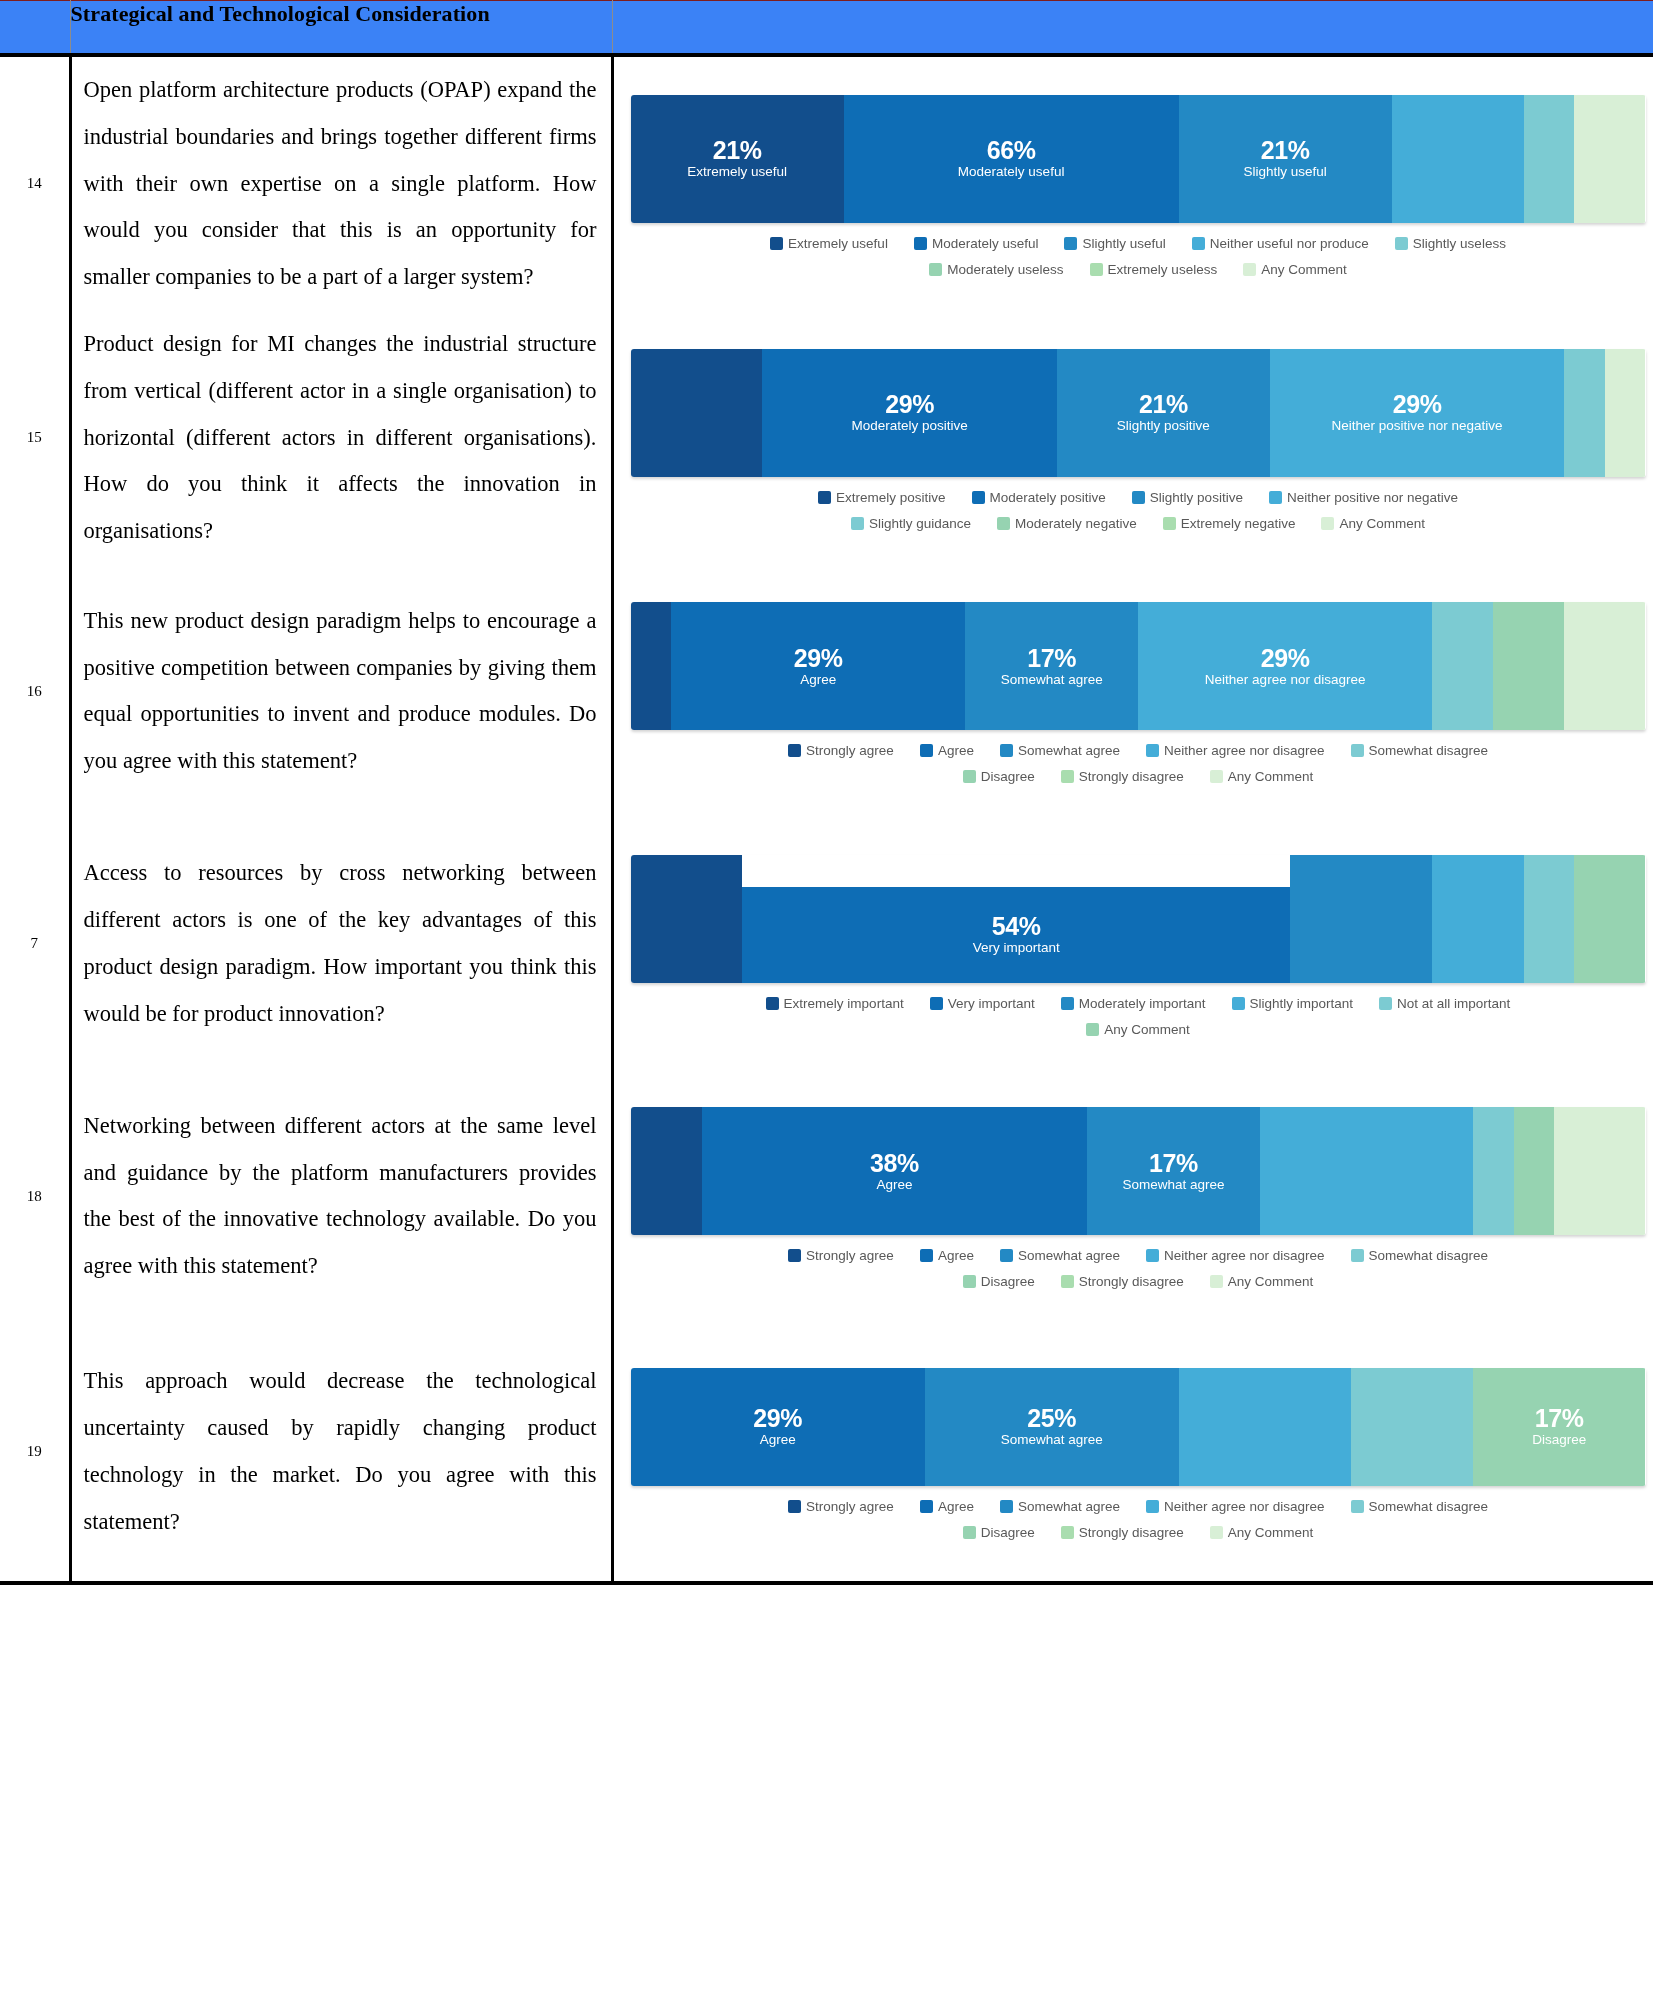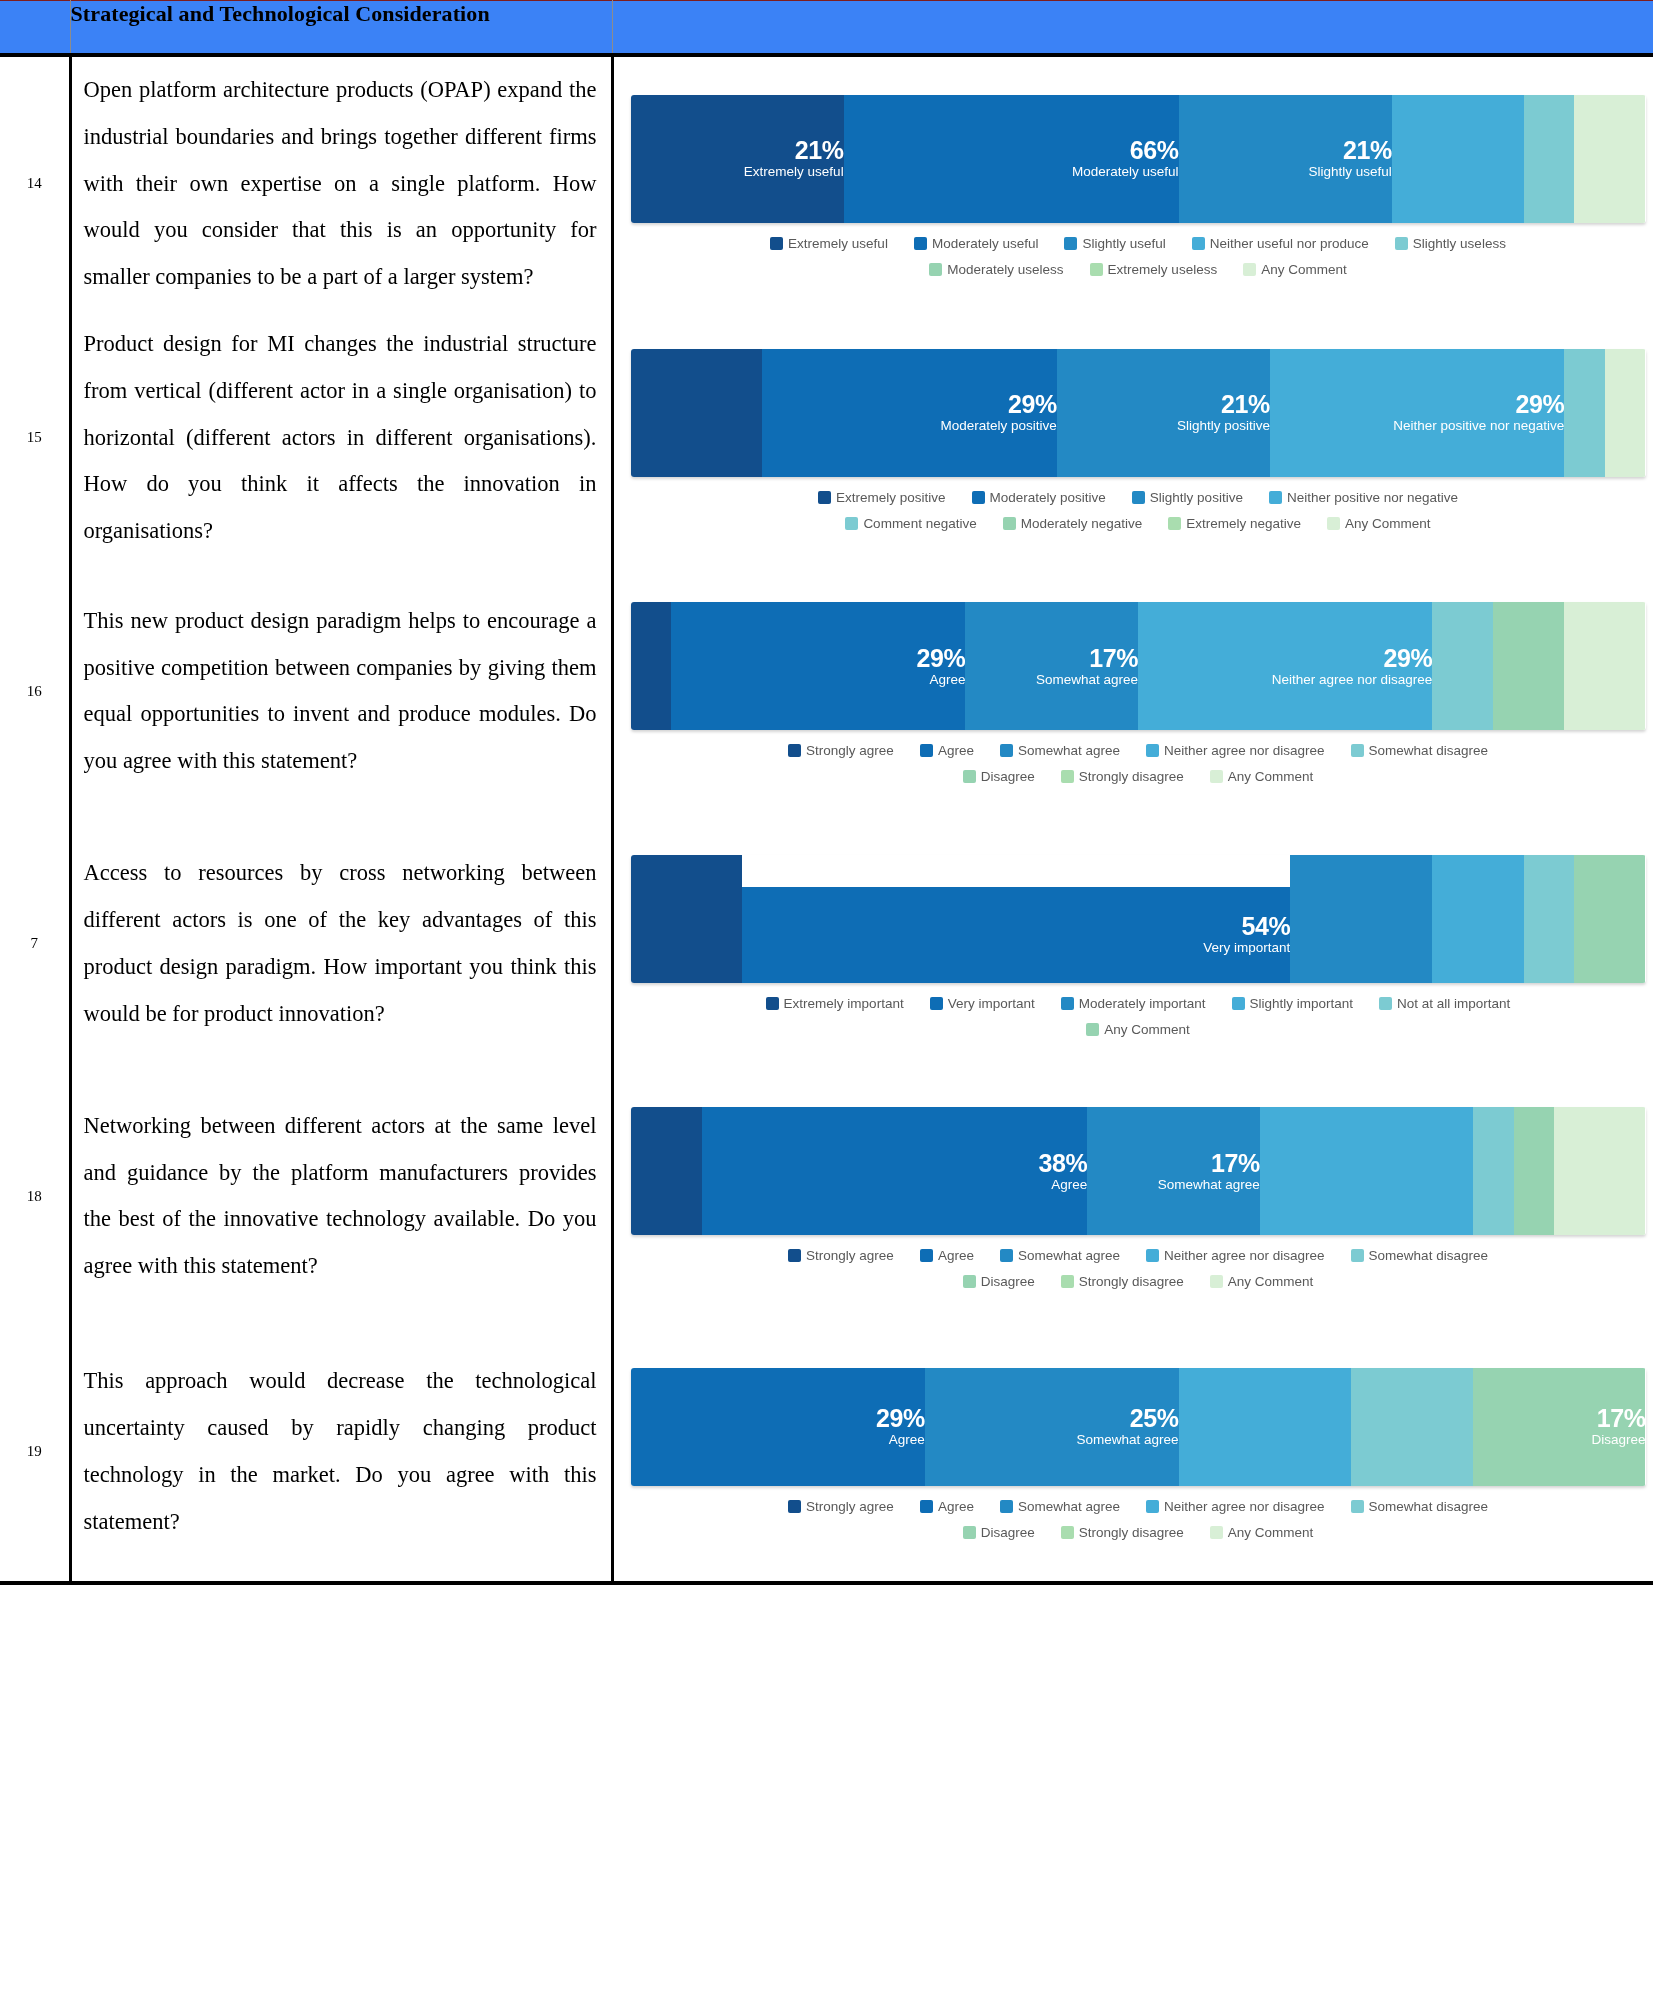--- a/index.html
+++ b/index.html
@@ -88,21 +88,21 @@
   .bar {
     display: flex;
     width: 100%;
     overflow: hidden;
     border-radius: 3px;
     box-shadow: 0 2px 3px rgba(0,0,0,.17);
   }
   .seg {
     display: flex;
     flex-direction: column;
-    align-items: flex-end;
+    align-items: center;
     justify-content: center;
     overflow: hidden;
     color: #ffffff;
     min-width: 0;
   }
   .seg .pct {
     font-size: 25px;
     font-weight: bold;
     line-height: 1.04;
     letter-spacing: -0.4px;
@@ -267,21 +267,21 @@
                     <span class="legend-label">Slightly positive</span>
                   </div>
                   <div class="legend-item">
                     <span class="swatch" style="background: rgb(68, 173, 216);"></span>
                     <span class="legend-label">Neither positive nor negative</span>
                   </div>
                 </div>
                 <div class="legend-row">
                   <div class="legend-item">
                     <span class="swatch" style="background: rgb(124, 203, 210);"></span>
-                    <span class="legend-label">Comment negative</span>
+                    <span class="legend-label">Slightly guidance</span>
                   </div>
                   <div class="legend-item">
                     <span class="swatch" style="background: rgb(150, 211, 177);"></span>
                     <span class="legend-label">Moderately negative</span>
                   </div>
                   <div class="legend-item">
                     <span class="swatch" style="background: rgb(169, 221, 175);"></span>
                     <span class="legend-label">Extremely negative</span>
                   </div>
                   <div class="legend-item">

